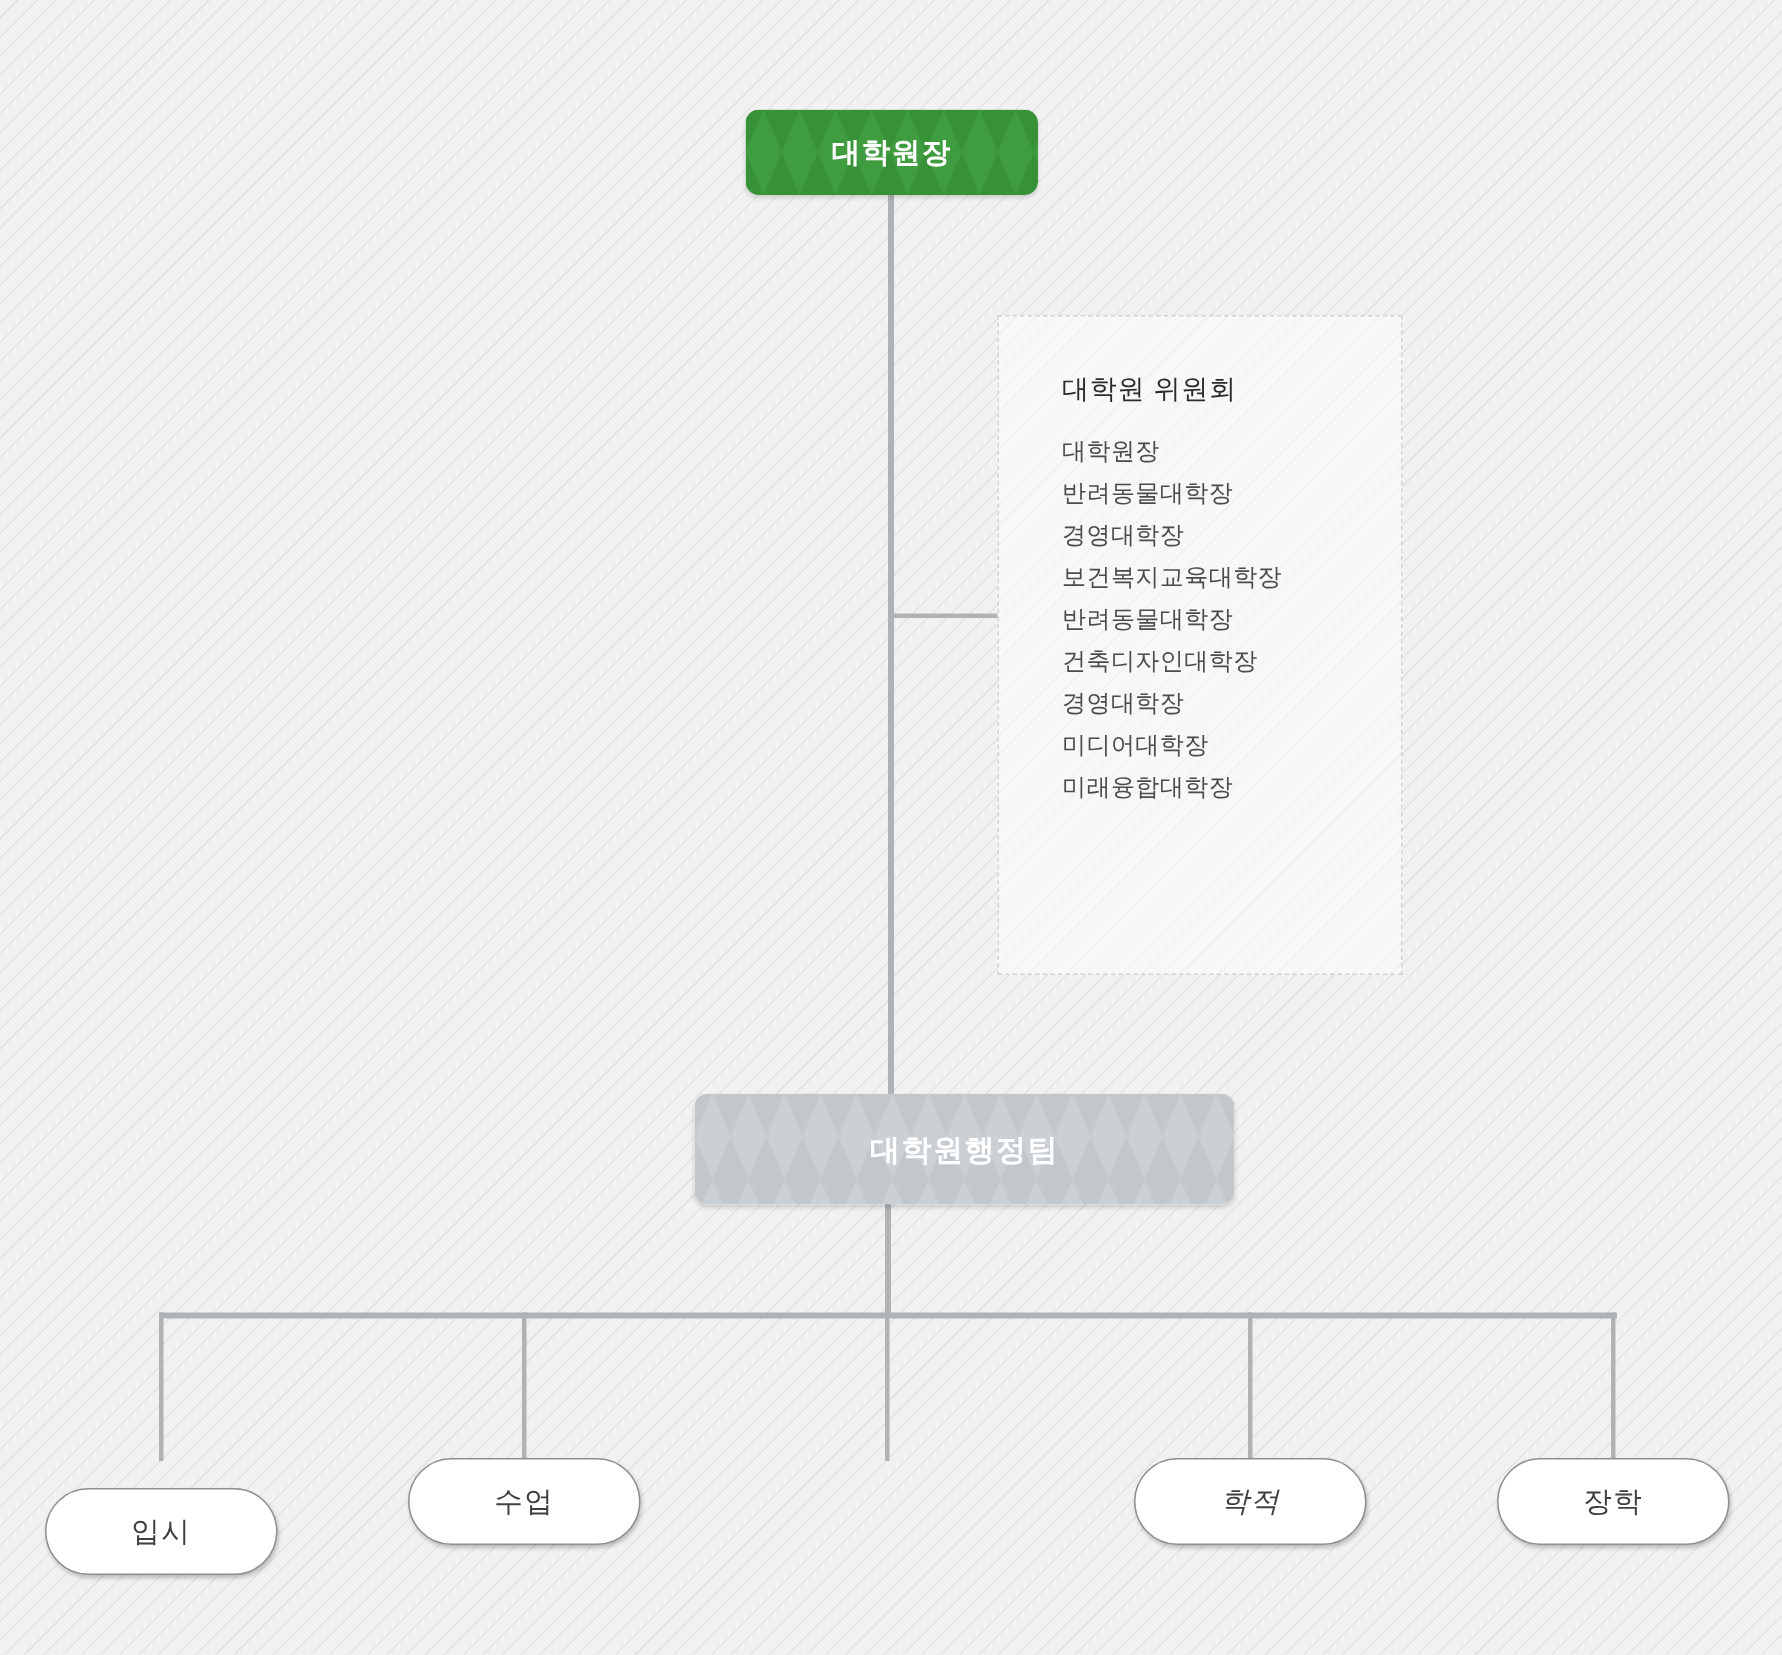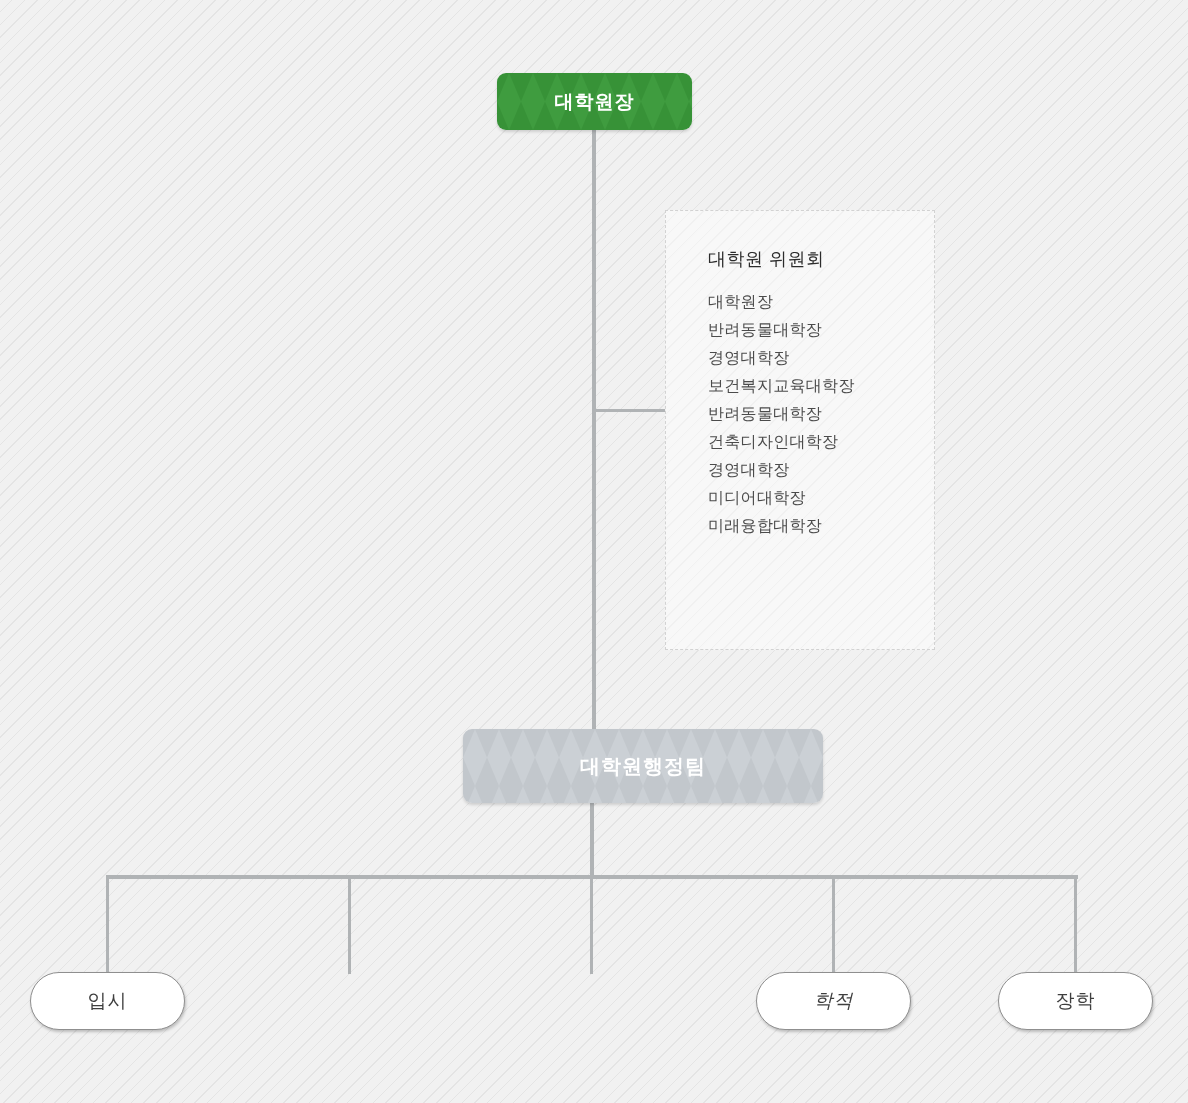--- a/index.html
+++ b/index.html
@@ -56,21 +56,21 @@
   }
 
   
   .leaf{
     position:absolute; top:972px; width:155px; height:58px;
     background:#ffffff; border:1px solid #8f8f8f; border-radius:29px;
     display:flex; align-items:center; justify-content:center;
     box-shadow:1px 2px 3px rgba(0,0,0,0.22);
     font-size:19px; color:#3f3f3f; letter-spacing:1px;
   }
-  .leaf-1{ left:30px; } .leaf-2{ left:272px; } .leaf-3{ left:514px; }
+  .leaf-1{ left:30px;margin-top:20px; } .leaf-2{ left:272px; } .leaf-3{ left:514px; }
   .leaf-4{ left:756px;font-style:italic; } .leaf-5{ left:998px; }
 
   .defs-svg{ position:absolute; width:0; height:0; }
 </style>
 </head>
 <body>
 
 <svg class="defs-svg" aria-hidden="true">
   <defs>
     <pattern id="triGreen" width="24" height="57" patternUnits="userSpaceOnUse">
@@ -119,16 +119,17 @@
   </div>
 
   <div class="node node-admin">
     <svg class="fill">
         <rect width="100%" height="100%" fill="url(#triGray)"></rect>
       </svg>
     <span class="node-label">대학원행정팀</span>
   </div>
 
   <div class="leaf leaf-1">입시</div>
+  <div class="leaf leaf-2">수업</div>
   <div class="leaf leaf-4">학적</div>
   <div class="leaf leaf-5">장학</div>
 
 </div>
 
 </body></html>

